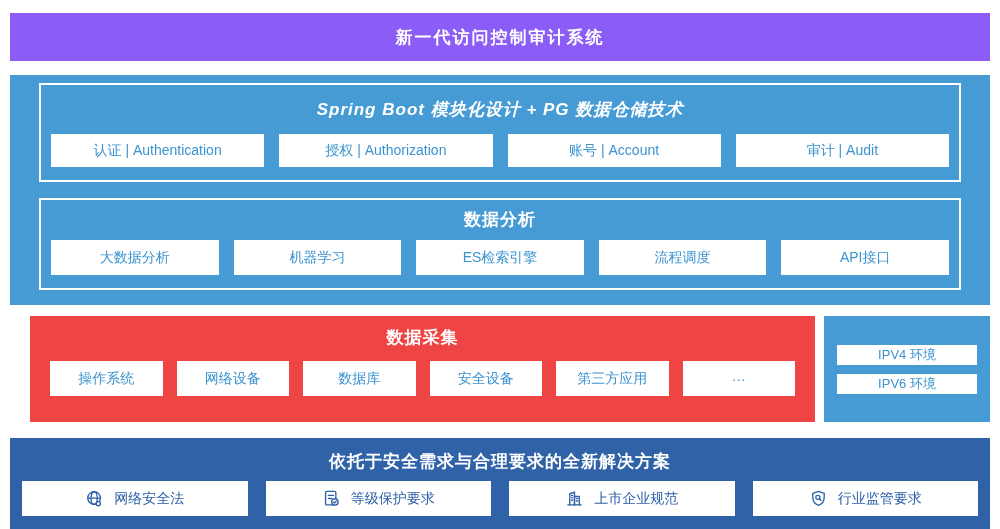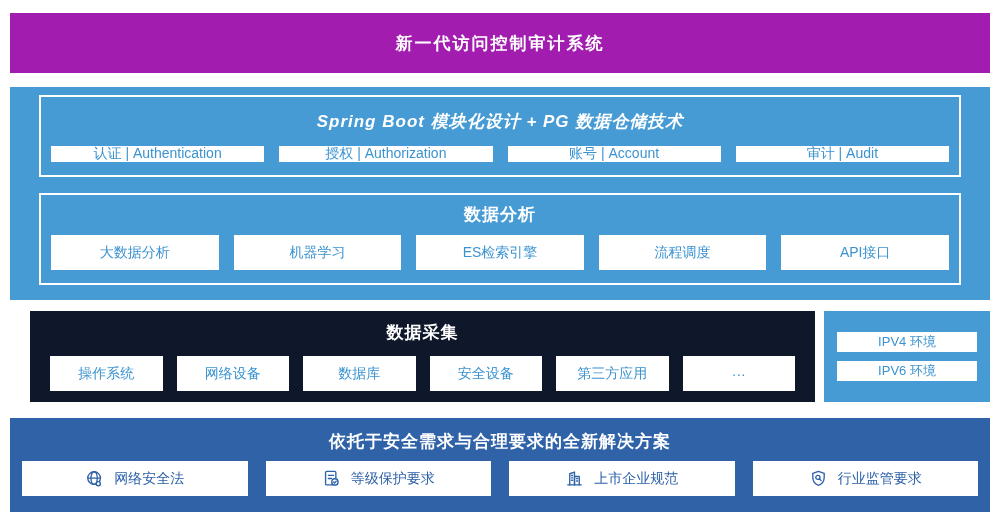--- a/index.html
+++ b/index.html
@@ -2,47 +2,47 @@
 <html><head>
 <meta charset="utf-8">
 <style>
   * { box-sizing: border-box; margin: 0; padding: 0; }
   html, body { width: 1000px; height: 529px; background: #ffffff; }
   body { font-family: "Liberation Sans", sans-serif; }
   .page { padding: 13px 10px 0; }
 
   
   .banner {
-    height: 60px; background: #a21caf;
+    height: 48px; background: #8b5cf6;
     display: flex; align-items: center; justify-content: center;
   }
   .banner-title { color: #ffffff; font-size: 17px; font-weight: bold; letter-spacing: 2px; }
 
   
   .platform { margin-top: 14px; background: #469bd5; padding: 8px 29px 15px; }
   .p-section { border: 2px solid #ffffff; padding: 8px 10px 13px; }
   .p-section.second { margin-top: 16px; padding: 4px 10px 13px; }
   .p-title {
     color: #ffffff; font-size: 17px; font-weight: bold; text-align: center;
     padding: 5px 0 13px; letter-spacing: 1px;
   }
   .p-title.italic { font-style: italic; }
   .p-section.second .p-title { padding: 4px 0 9px; }
 
   .btn-row { display: flex; gap: 15px; }
   .chip {
-    flex: 1; background: #ffffff; height: 16px;
+    flex: 1; background: #ffffff; height: 33px;
     display: flex; align-items: center; justify-content: center;
     color: #3b93d0; font-size: 14px; white-space: nowrap;
   }
   .p-section.second .chip { height: 35px; }
 
   
   .mid-row { display: flex; gap: 9px; margin-top: 11px; }
-  .collection { flex: 1; background: #0f172a; padding: 6px 20px 11px; margin-left: 20px; }
+  .collection { flex: 1; background: #ef4444; padding: 6px 20px 26px; margin-left: 20px; }
   .c-title {
     color: #ffffff; font-size: 17px; font-weight: bold; text-align: center;
     padding: 4px 0 12px; letter-spacing: 1px;
   }
   .collection .btn-row { gap: 14px; }
   .collection .chip { height: 35px; }
 
   .env {
     width: 166px; background: #469bd5;
     display: flex; flex-direction: column; justify-content: center;

